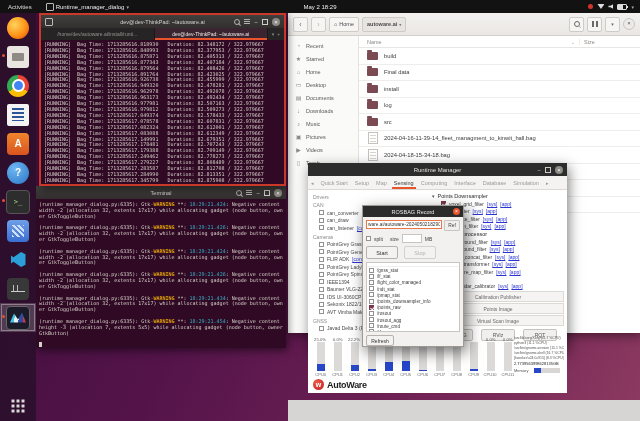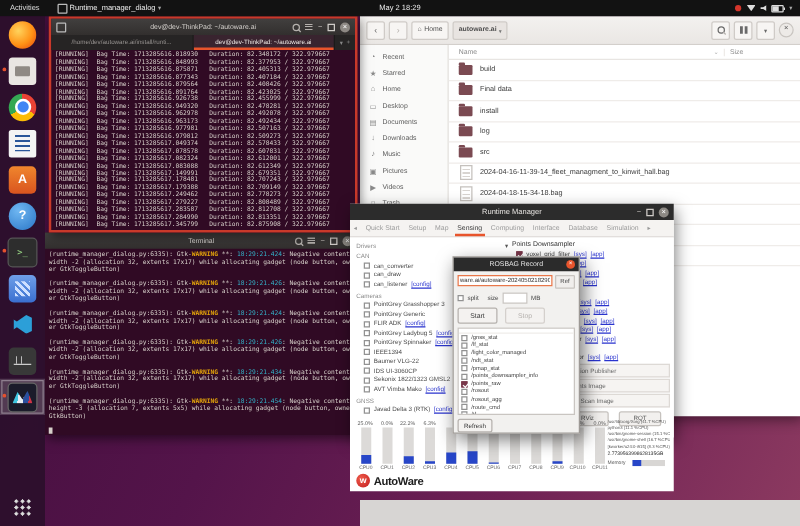--- a/index.html
+++ b/index.html
@@ -120,21 +120,21 @@
   .lh-caret{margin-left:auto;margin-right:4px;color:#aaa;font-size:5px;}
   .lh-size{width:56px;border-left:1px solid #eeebe8;padding-left:4px;flex:none;}
   .file-row{height:15.5px;display:flex;align-items:center;border-bottom:1px solid #efece9;position:relative;}
   .fi-folder{width:11px;height:8px;background:#7b4a52;border-radius:1px;margin-left:8px;position:relative;flex:none;}
   .fi-folder::before{content:"";position:absolute;top:-2px;left:0;width:5px;height:2px;background:#7b4a52;border-radius:1px 1px 0 0;}
   .fi-file{width:8px;height:10px;background:#fff;border:1px solid #c5c1bd;margin-left:9px;flex:none;
            background-image:repeating-linear-gradient(#d8d4d0 0 1px,transparent 1px 3px);background-size:6px 8px;background-position:1px 2px;background-repeat:no-repeat;}
   .fr-name{margin-left:6px;font-size:5.8px;color:#3c3c3c;white-space:nowrap;}
 
   
-  .win-rm{position:absolute;left:280px;top:163px;width:259px;height:187px;background:#fff;z-index:25;
+  .win-rm{position:absolute;left:308px;top:163px;width:259px;height:187px;background:#fff;z-index:25;
           box-shadow:2px 4px 12px rgba(0,0,0,.5);}
   .rm-titlebar{height:13px;background:#2c2c2c;display:flex;align-items:center;position:relative;color:#e6e3e0;font-size:6px;}
   .rm-tabs{height:13px;background:#f5f3f1;border-bottom:1px solid #dbd8d5;display:flex;align-items:center;
            font-size:5.5px;color:#9a9a9a;padding:0 3px;gap:7px;}
   .rm-tab{position:relative;white-space:nowrap;}
   .rm-tab.active{color:#3a3a3a;}
   .rm-tab.active::after{content:"";position:absolute;left:-2px;right:-2px;bottom:-3px;height:2px;background:#e8542c;}
   .rm-arrow{color:#999;font-size:5px;}
   .rm-content{position:relative;height:203px;background:#fff;overflow:hidden;}
   .rm-left{position:absolute;left:5px;top:2px;width:114px;}

